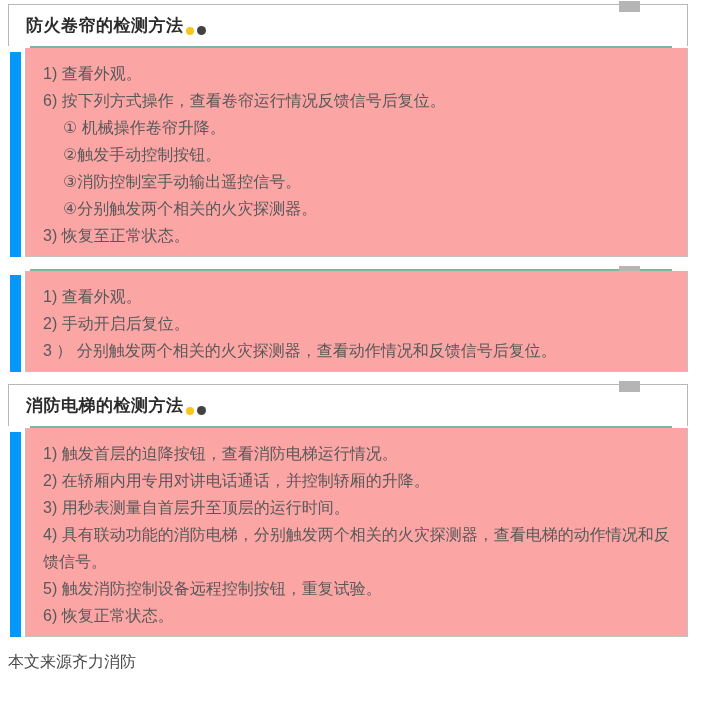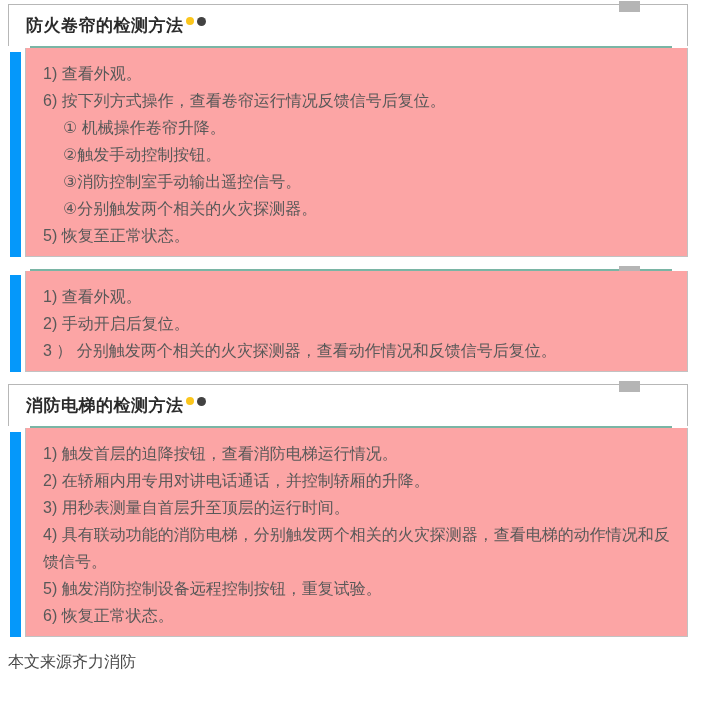--- a/index.html
+++ b/index.html
@@ -21,21 +21,21 @@
     width: 21px;
     height: 11px;
     background: #b5b5b5;
   }
 
   .title-box {
     border: 1px solid #b7b7b7;
     border-bottom: none;
     padding: 12px 10px 11px 17px;
     display: flex;
-    align-items: flex-start;
+    align-items: flex-end;
   }
   .title-box h2 {
     margin: 0;
     font-size: 17px;
     line-height: 18px;
     font-weight: bold;
     color: #2b2b2b;
     letter-spacing: 0.5px;
   }
   .dot {
@@ -99,21 +99,21 @@
     <div class="divider"></div>
     <div class="content-row">
       <div class="blue-bar"></div>
       <div class="content-box">
         <p>1) 查看外观。</p>
         <p>6) 按下列方式操作，查看卷帘运行情况反馈信号后复位。</p>
         <p class="sub">① 机械操作卷帘升降。</p>
         <p class="sub">②触发手动控制按钮。</p>
         <p class="sub">③消防控制室手动输出遥控信号。</p>
         <p class="sub">④分别触发两个相关的火灾探测器。</p>
-        <p>5) 恢复至正常状态。</p>
+        <p>3) 恢复至正常状态。</p>
       </div>
     </div>
   </section>
 
   <section class="card">
     <div class="gray-tab"></div>
     <div class="divider"></div>
     <div class="content-row">
       <div class="blue-bar"></div>
       <div class="content-box">

